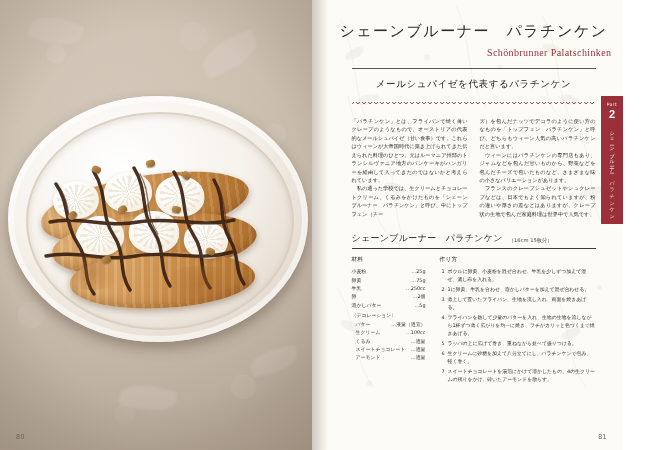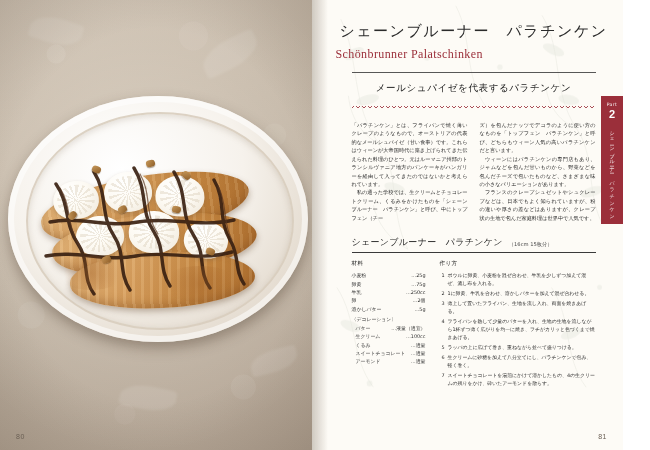--- a/index.html
+++ b/index.html
@@ -155,22 +155,22 @@
   .title-jp{
     margin-top:22px;
     text-align:center;
     font-size:15px;
     letter-spacing:1.5px;
     color:#2b2b2b;
     font-family:"DejaVu Sans", sans-serif;
   }
   .title-de{
     margin-top:6px;
-    text-align:left;
-    font-size:12px;
+    text-align:right;
+    font-size:10px;
     color:#9b2f3a;
     font-family:"Liberation Serif", serif;
     letter-spacing:.4px;
   }
   .rule{
     margin:10px auto 0;
     width:244px;height:1px;background:#3a3a3a;opacity:.85;
   }
   .subtitle{
     margin-top:9px;

